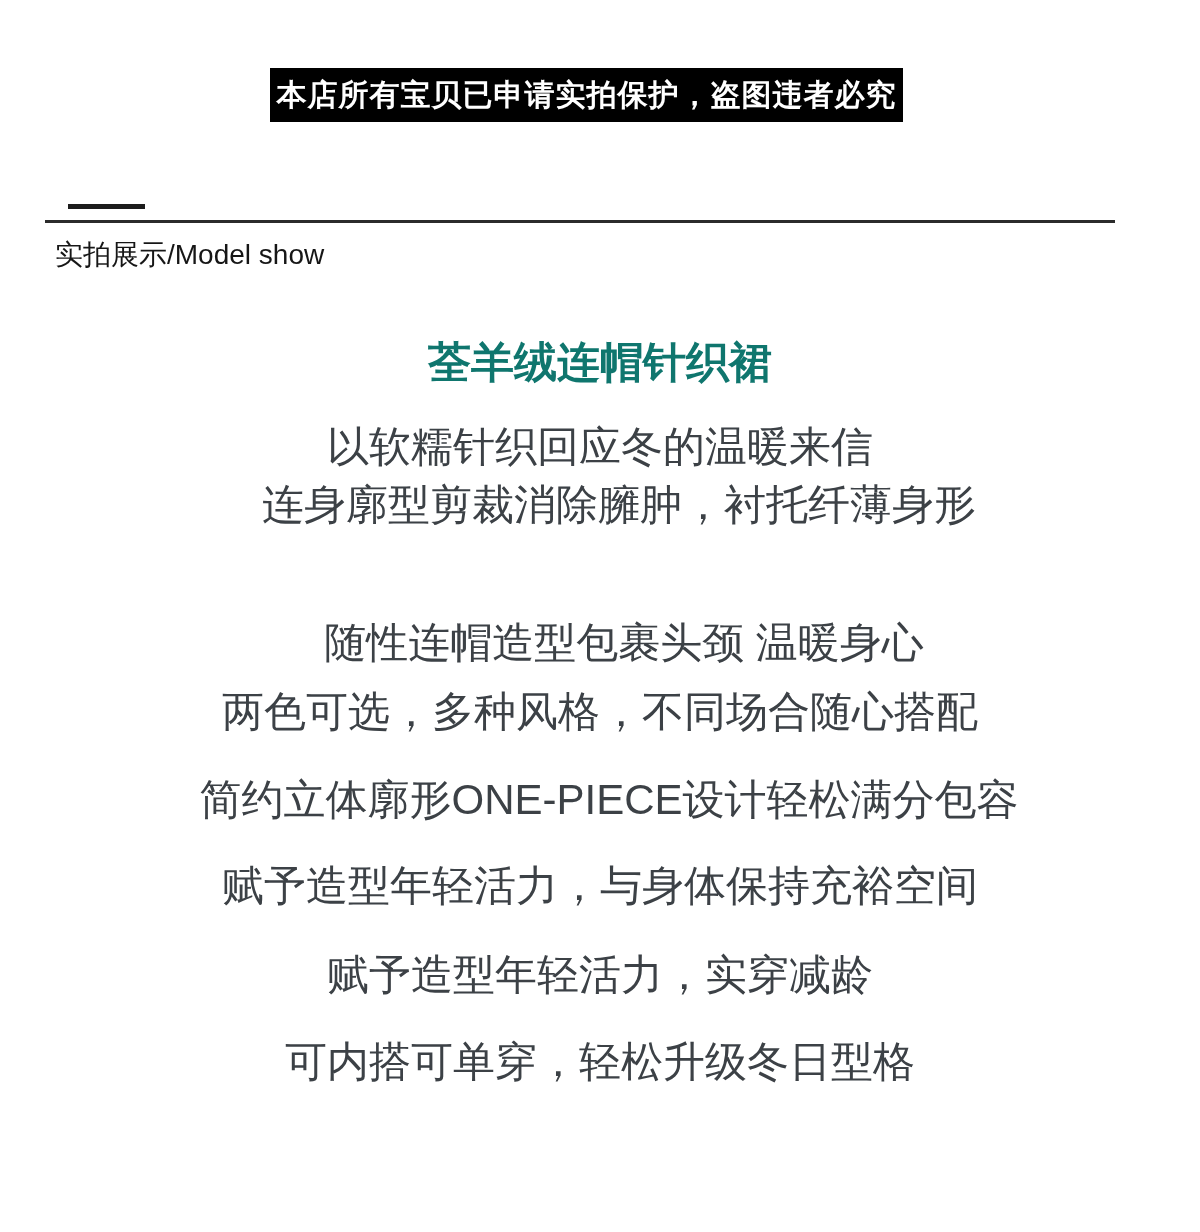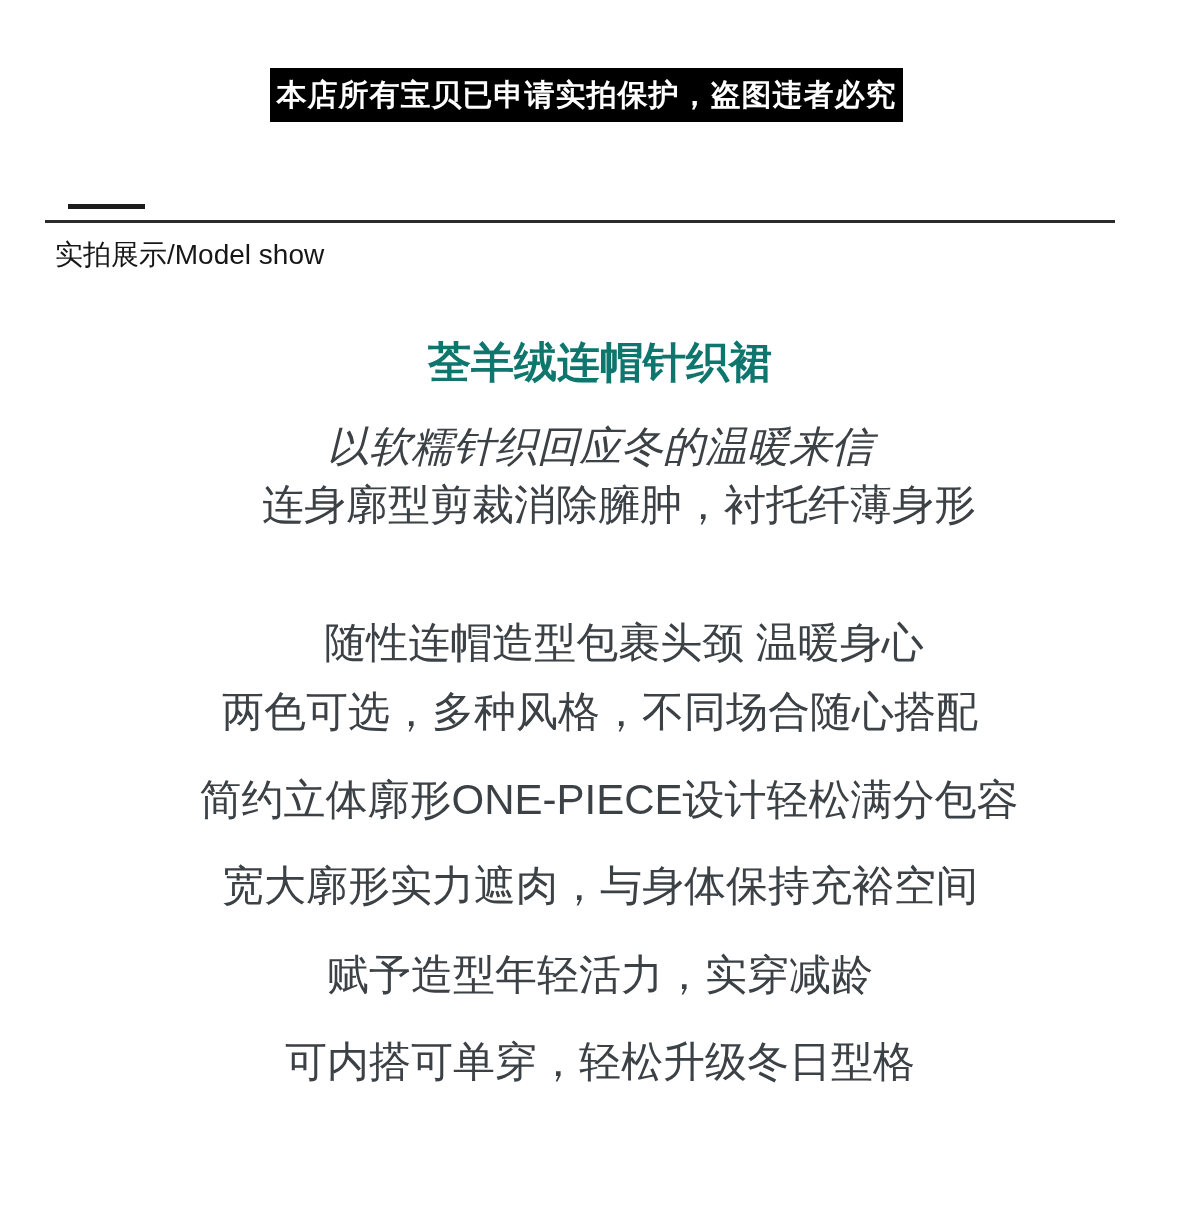--- a/index.html
+++ b/index.html
@@ -61,21 +61,21 @@
     line-height: 50px;
     color: #3c4146;
     white-space: nowrap;
   }
   .copy-title {
     font-size: 43px;
     font-weight: 700;
     color: #0f766e;
   }
   .pos-title { top: 337px; }
-  .pos-l0 { top: 422px; font-style: italic; }
+  .pos-l0 { top: 422px; }
   .pos-l1 { top: 480px; padding-left: 19px; }
   .pos-l2 { top: 618px; padding-left: 24px; }
   .pos-l3 { top: 687px; }
   .pos-l4 { top: 775px; padding-left: 9px; }
   .pos-l5 { top: 861px; }
   .pos-l6 { top: 950px; }
   .pos-l7 { top: 1037px; }
 </style>
 </head>
 <body>
@@ -92,17 +92,17 @@
 
   <div class="section-label">实拍展示/Model show</div>
 
   <div class="copy-line copy-title pos-title">荃羊绒连帽针织裙</div>
 
   <div class="copy-line pos-l0">以软糯针织回应冬的温暖来信</div>
   <div class="copy-line pos-l1">连身廓型剪裁消除臃肿，衬托纤薄身形</div>
   <div class="copy-line pos-l2">随性连帽造型包裹头颈 温暖身心</div>
   <div class="copy-line pos-l3">两色可选，多种风格，不同场合随心搭配</div>
   <div class="copy-line pos-l4">简约立体廓形ONE-PIECE设计轻松满分包容</div>
-  <div class="copy-line pos-l5">宽大廓形实力遮肉，与身体保持充裕空间</div>
+  <div class="copy-line pos-l5">赋予造型年轻活力，与身体保持充裕空间</div>
   <div class="copy-line pos-l6">赋予造型年轻活力，实穿减龄</div>
   <div class="copy-line pos-l7">可内搭可单穿，轻松升级冬日型格</div>
 
 </div>
 
 </body></html>

